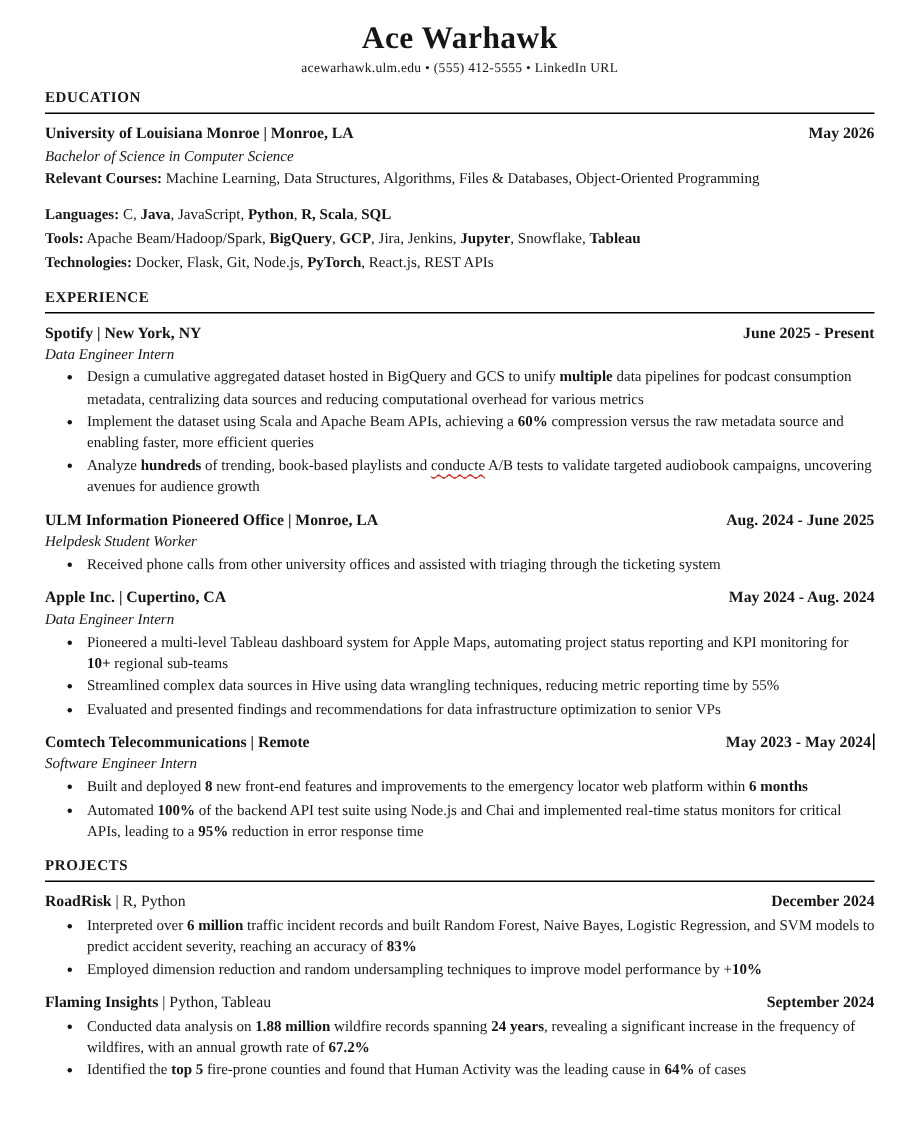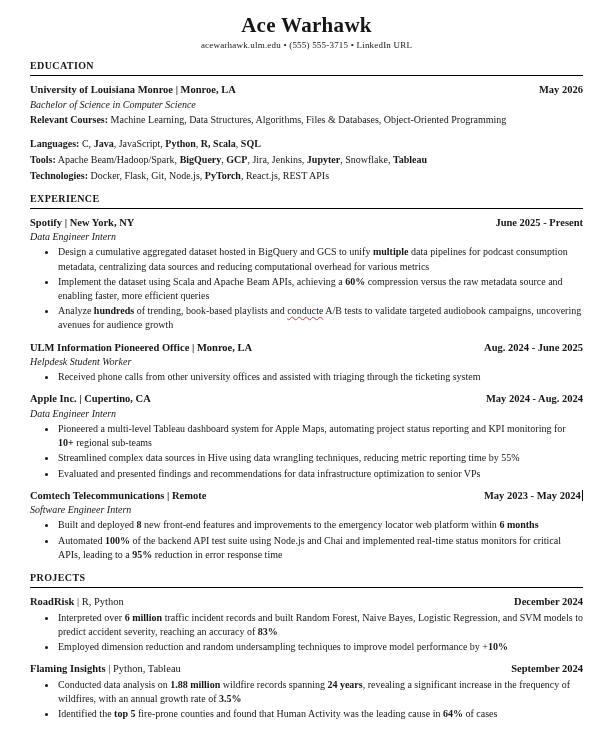--- a/index.html
+++ b/index.html
@@ -29,21 +29,21 @@
   .bullet-item::marker{font-size:9px;}
   .b{font-weight:700;}
   .sq{text-decoration:underline;text-decoration-style:wavy;text-decoration-color:var(--squiggle,#d93025);text-decoration-thickness:1px;text-underline-offset:2px;}
   .caret{display:inline-block;width:1.3px;height:11px;background:var(--caret,#000);vertical-align:-2px;margin-left:1px;}
 </style>
 </head>
 <body style="color: rgb(22, 22, 22);">
 
 <div class="page">
   <div class="doc-name">Ace Warhawk</div>
-  <div class="doc-contact">acewarhawk.ulm.edu •  (555) 555-3715 • LinkedIn URL</div>
+  <div class="doc-contact">acewarhawk.ulm.edu •  (555) 412-5555 • LinkedIn URL</div>
   <div id="sections-host">
       <section class="resume-section">
         <h2 class="section-title">EDUCATION</h2>
         <div class="entry">
           <div class="entry-header">
             <span class="entry-title"><span class="b ">University of Louisiana Monroe  | Monroe, LA</span></span>
             <span class="entry-date">May 2026</span>
           </div>
           <div class="entry-role">Bachelor of Science in Computer Science</div>
           <div class="entry-line"><span class="b ">Relevant Courses:</span><span> Machine Learning,  Data Structures, Algorithms, Files &amp; Databases, Object-Oriented Programming</span></div>
@@ -115,19 +115,19 @@
             <li class="bullet-item"><span>Interpreted  over </span><span class="b ">6 million</span><span> traffic incident records and built Random Forest, Naive Bayes, Logistic Regression, and SVM models to predict accident severity, reaching an accuracy of </span><span class="b ">83%</span></li>
             <li class="bullet-item"><span>Employed dimension reduction and random undersampling techniques to improve model performance by +</span><span class="b ">10%</span></li>
           </ul>
         </div>
         <div class="entry">
           <div class="entry-header">
             <span class="entry-title"><span class="b ">Flaming Insights</span><span> | Python, Tableau</span></span>
             <span class="entry-date">September 2024</span>
           </div>
           <ul class="bullet-list">
-            <li class="bullet-item"><span>Conducted data analysis on </span><span class="b ">1.88 million</span><span> wildfire records spanning </span><span class="b ">24 years</span><span>, revealing a significant increase in the frequency of wildfires, with an annual growth rate of </span><span class="b ">3.5%</span></li>
+            <li class="bullet-item"><span>Conducted data analysis on </span><span class="b ">1.88 million</span><span> wildfire records spanning </span><span class="b ">24 years</span><span>, revealing a significant increase in the frequency of wildfires, with an annual growth rate of </span><span class="b ">67.2%</span></li>
             <li class="bullet-item"><span>Identified the </span><span class="b ">top 5</span><span> fire-prone counties and found that Human Activity was the leading cause in </span><span class="b ">64%</span><span> of cases</span></li>
           </ul>
         </div>
       </section>
     </div>
 </div>
 
 </body></html>

